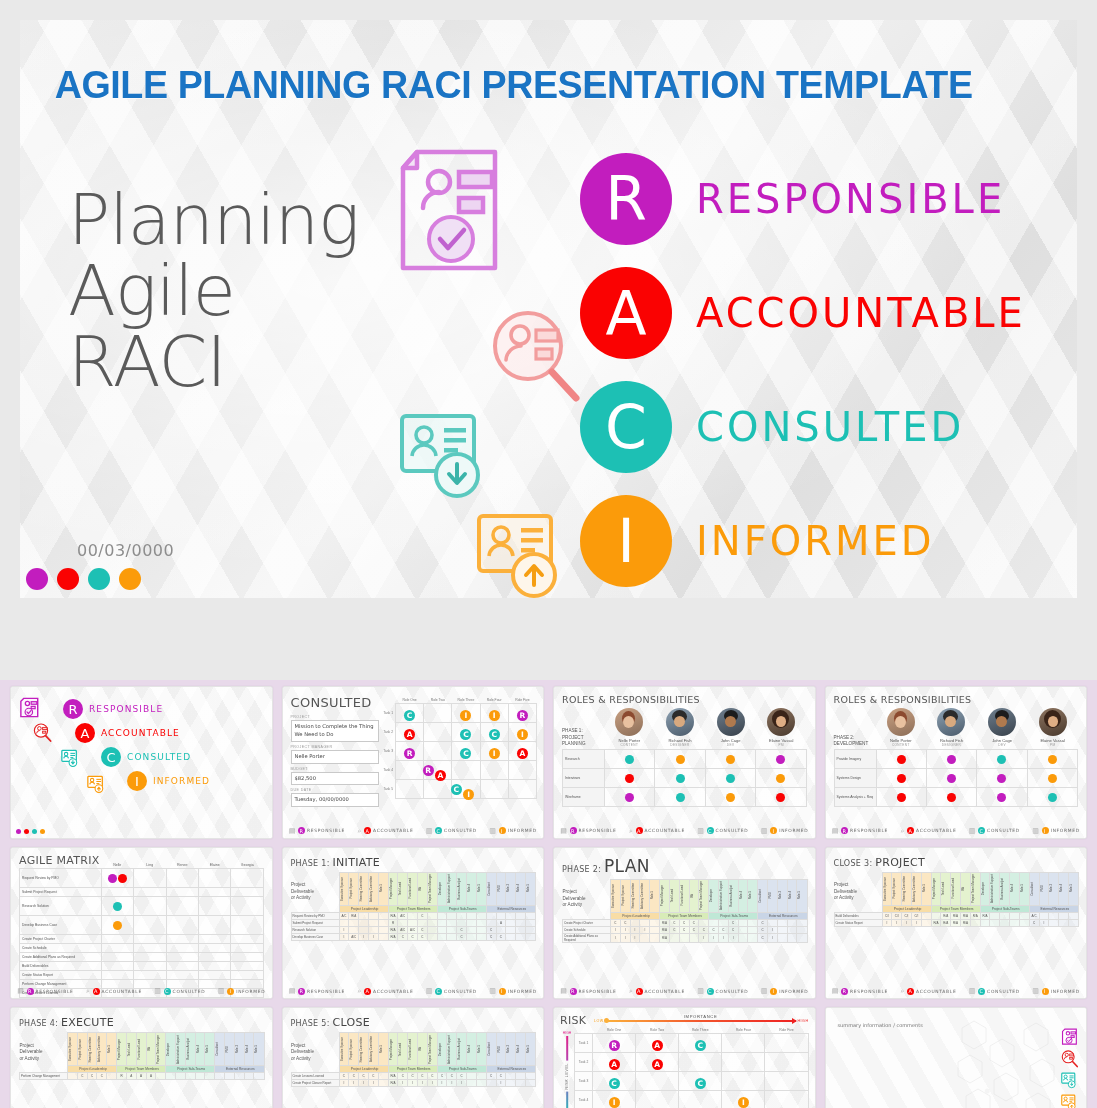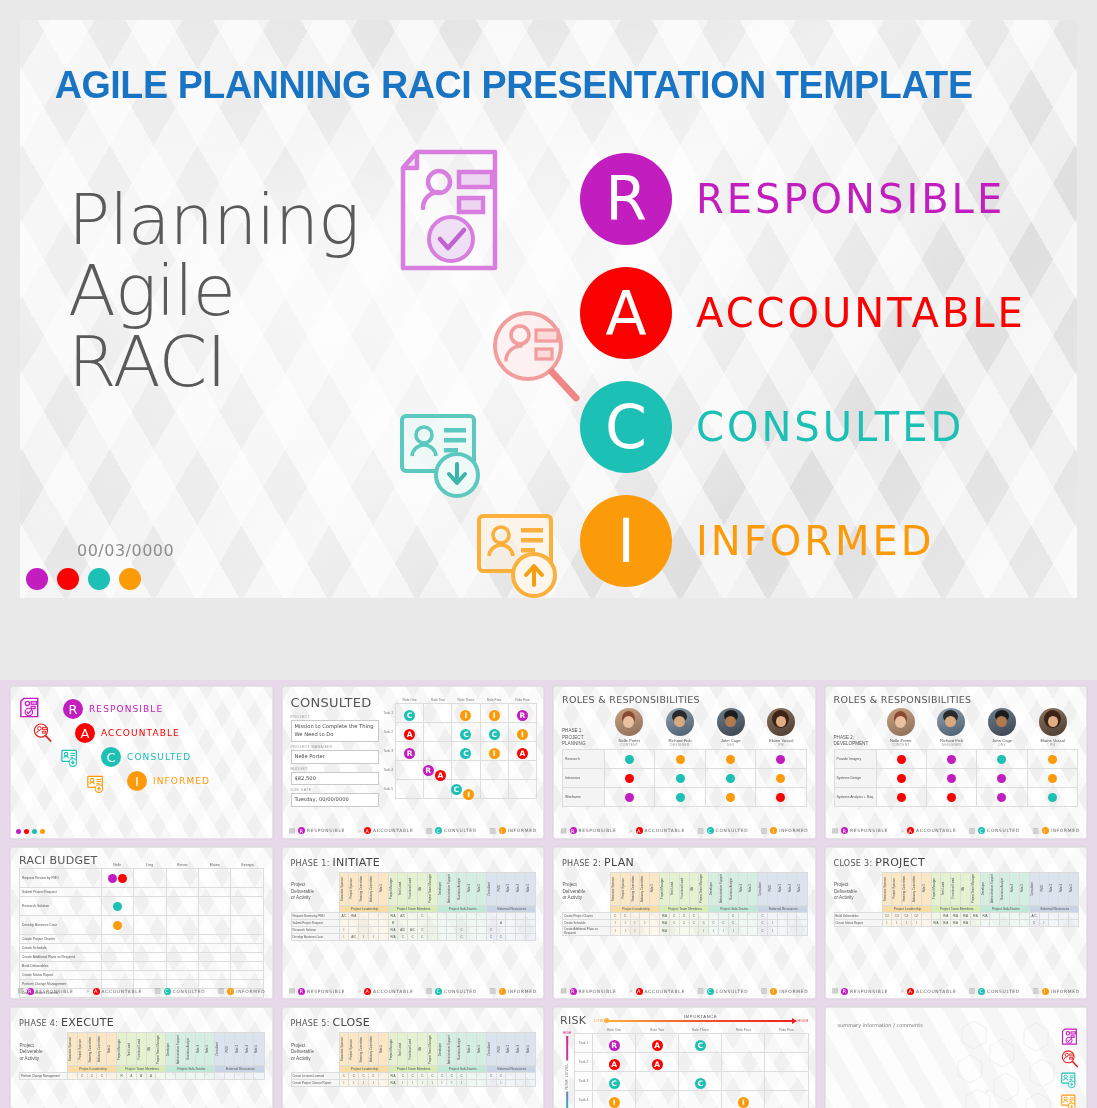--- a/index.html
+++ b/index.html
@@ -612,21 +612,21 @@
           <span class="chip" style="background:#fb9b0a">I</span>
           <span>INFORMED</span>
         </div>
     </div>
   </div>
 
   <div class="slide" id="t5">
     <div class="bgtex"></div>
     <div class="inner" style="padding:6px 8px 0 8px;">
       <div style="display:flex;align-items:flex-end;">
-        <div class="s-title" style="font-size:11px;width:82px;">RACI BUDGET</div>
+        <div class="s-title" style="font-size:11px;width:82px;">AGILE MATRIX</div>
         <div style="flex:1;display:flex;">
           <div style="flex:1;text-align:center;font-size:3.6px;color:#666;">Nelle</div>
           <div style="flex:1;text-align:center;font-size:3.6px;color:#666;">Ling</div>
           <div style="flex:1;text-align:center;font-size:3.6px;color:#666;">Renee</div>
           <div style="flex:1;text-align:center;font-size:3.6px;color:#666;">Elaine</div>
           <div style="flex:1;text-align:center;font-size:3.6px;color:#666;">Georgia</div>
         </div>
       </div>
       <table class="gridtbl" style="width:100%;margin-top:1px;table-layout:fixed;">
         <tbody>
@@ -950,21 +950,21 @@
           <span>INFORMED</span>
         </div>
     </div>
   </div>
 
   <div class="slide phase-slide" id="t7">
     <div class="bgtex"></div>
     <div class="inner" style="padding:8px 7px 0 8px;">
       <div class="s-title" style="font-size:8px;">
         <span>PHASE 2:</span>
-        <span style="font-size:11px;color:#444;">PLAN</span>
+        <span style="font-size:17px;color:#444;">PLAN</span>
       </div>
       <div class="phase-body">
           <table class="phase-tbl" style="table-layout:fixed;width:100%;margin-top:3px;">
             <tbody>
               <tr>
                 <td rowspan="2" style="width:48px;border:none;font-size:4.6px;color:#555;line-height:1.4;text-align:left;vertical-align:middle;">Project <br>Deliverable<br>or Activity</td>
                 <td style="height:33px;background:#fbe7c3;padding:0;">
                   <div class="vhead">Executive Sponsor</div>
                 </td>
                 <td style="height:33px;background:#fbe7c3;padding:0;">

